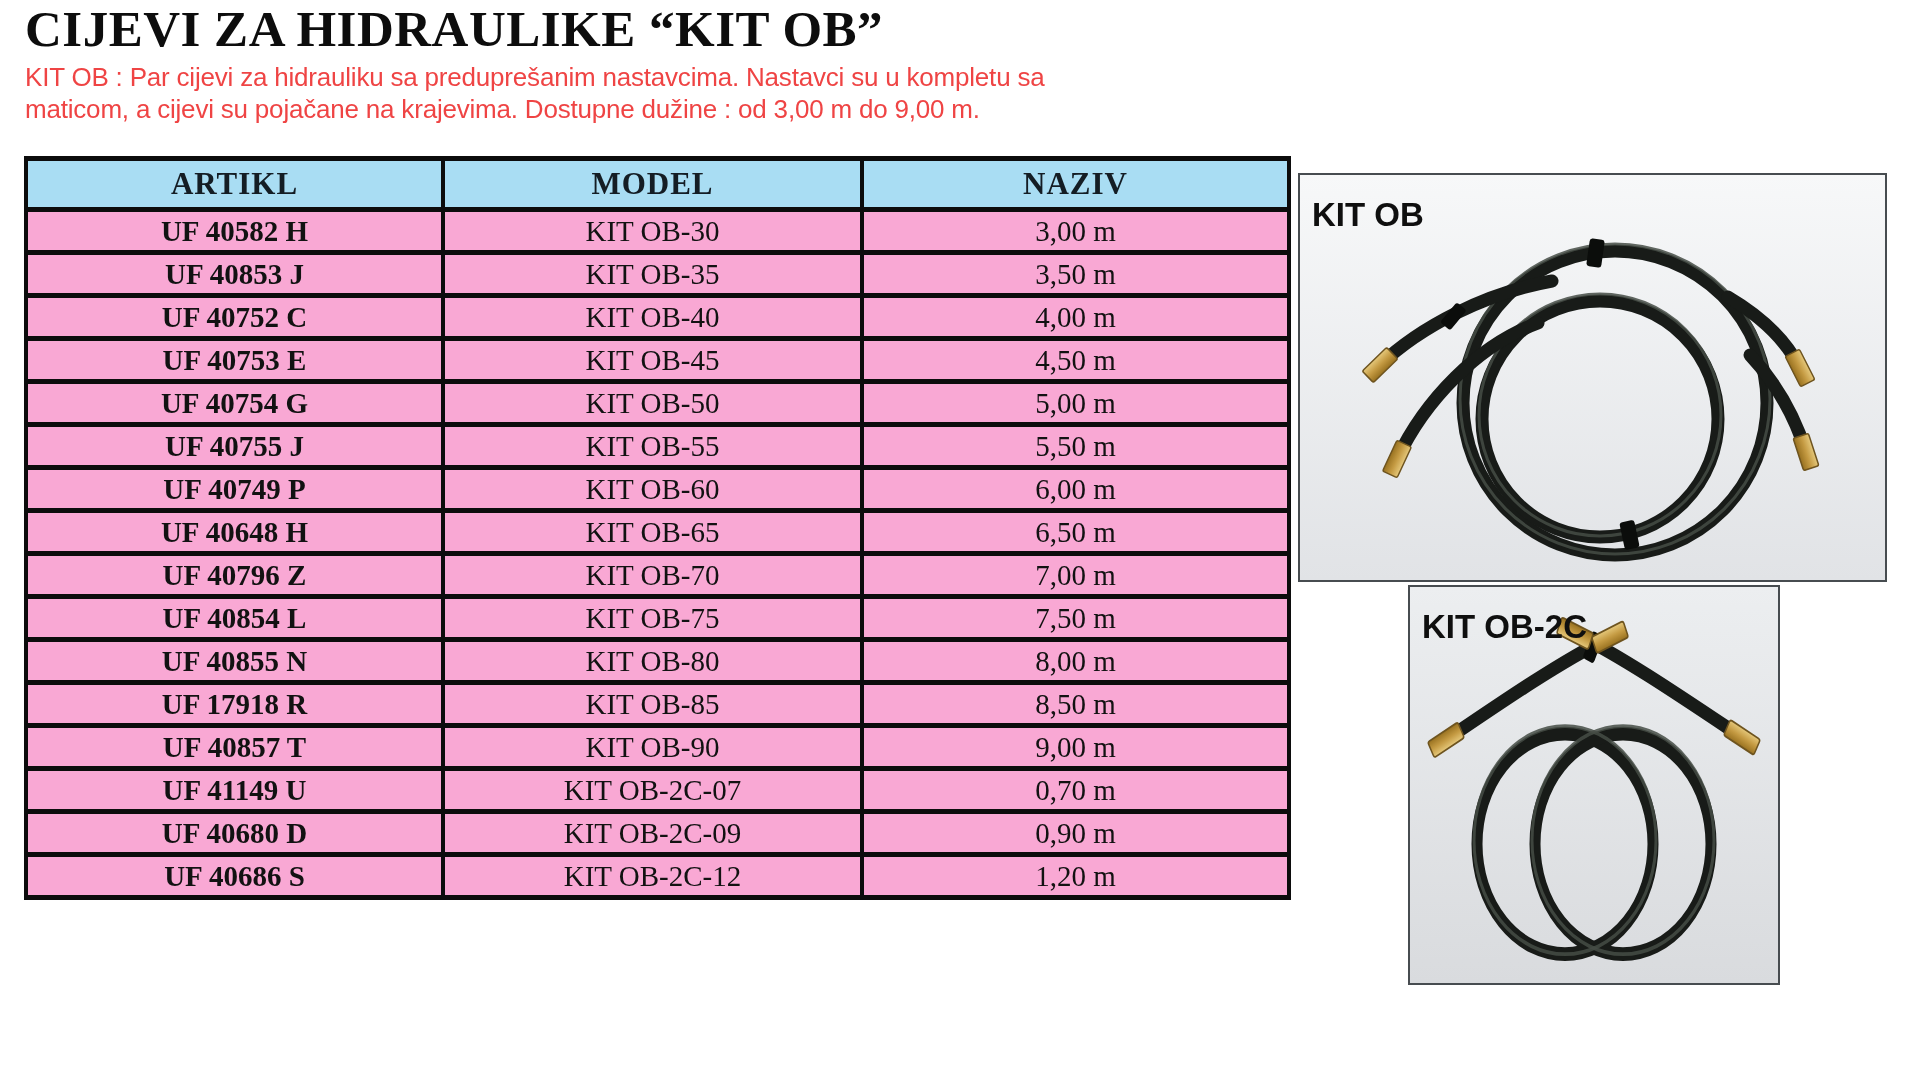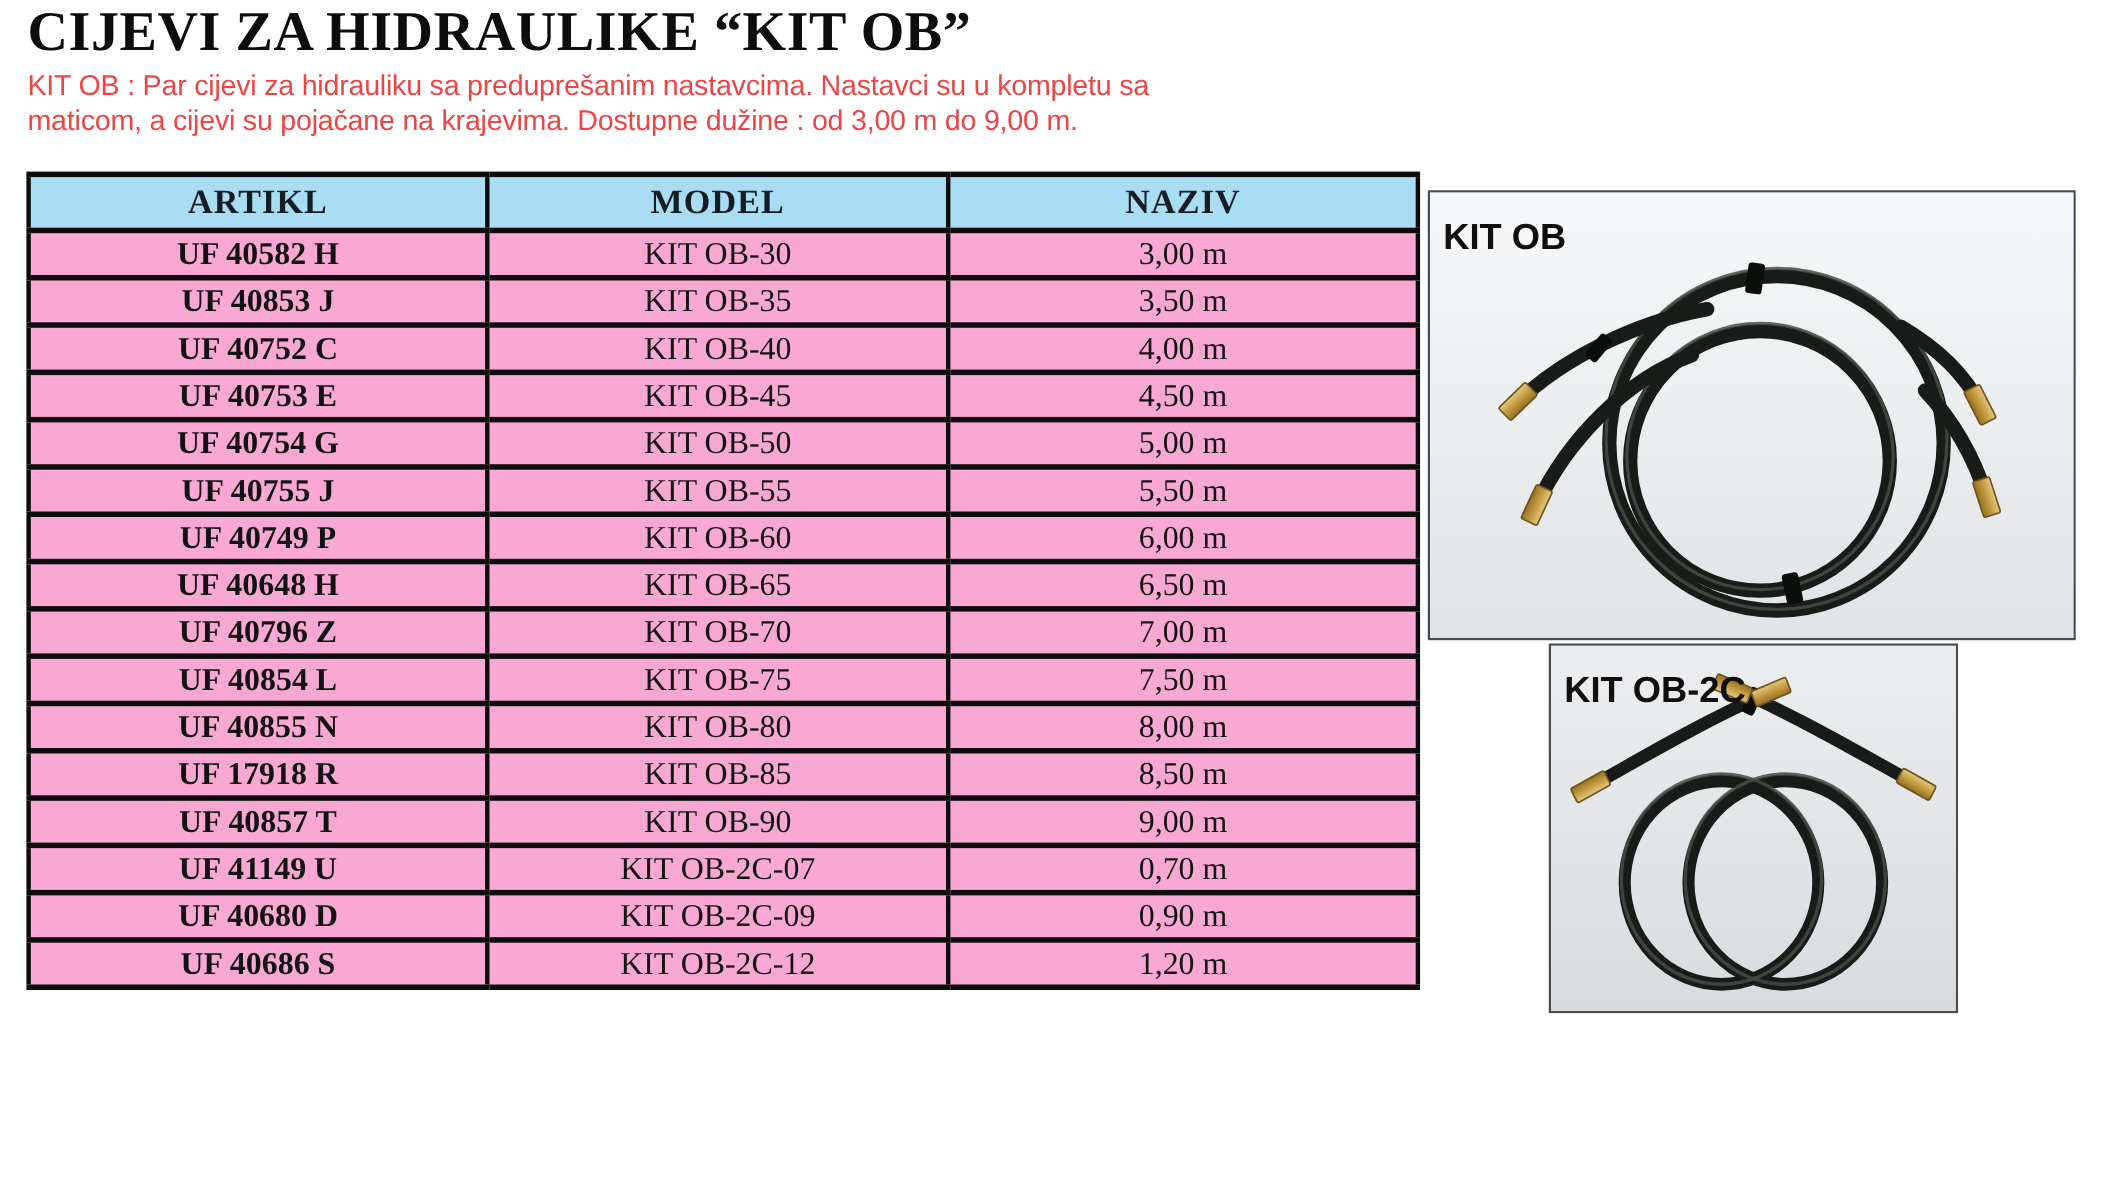--- a/index.html
+++ b/index.html
@@ -51,21 +51,21 @@
     font:29px "Liberation Serif", serif;
     background:#f9a8d4;color:#121212;
   }
   table.products td.col-artikl{font-weight:bold;}
 
   .photo{
     position:absolute;border:2px solid #474c50;
     background:linear-gradient(var(--photo-bg-light),var(--photo-bg-dark));
   }
   .photo-ob{left:1298px;top:173px;width:589px;height:409px;}
-  .photo-ob2c{left:1408px;top:585px;width:372px;height:336px;}
+  .photo-ob2c{left:1408px;top:585px;width:372px;height:400px;}
   .photo-label{
     position:absolute;top:21px;left:12px;z-index:2;
     font:bold 33px "Liberation Sans", sans-serif;
     letter-spacing:0px;color:#0f0f0f;white-space:nowrap;
   }
   .photo svg{position:absolute;left:0;top:0;width:100%;height:100%;display:block;}
   .hose-stroke{fill:none;stroke:var(--hose);stroke-width:13;stroke-linecap:round;}
   .hose-stroke-thin{fill:none;stroke:var(--hose);stroke-width:11;stroke-linecap:round;}
   .hose-highlight{fill:none;stroke:#454c45;stroke-width:3;opacity:0.85;}
   .brass-tip{fill:url(#brassGrad);stroke:#6e541f;stroke-width:1.5;}

